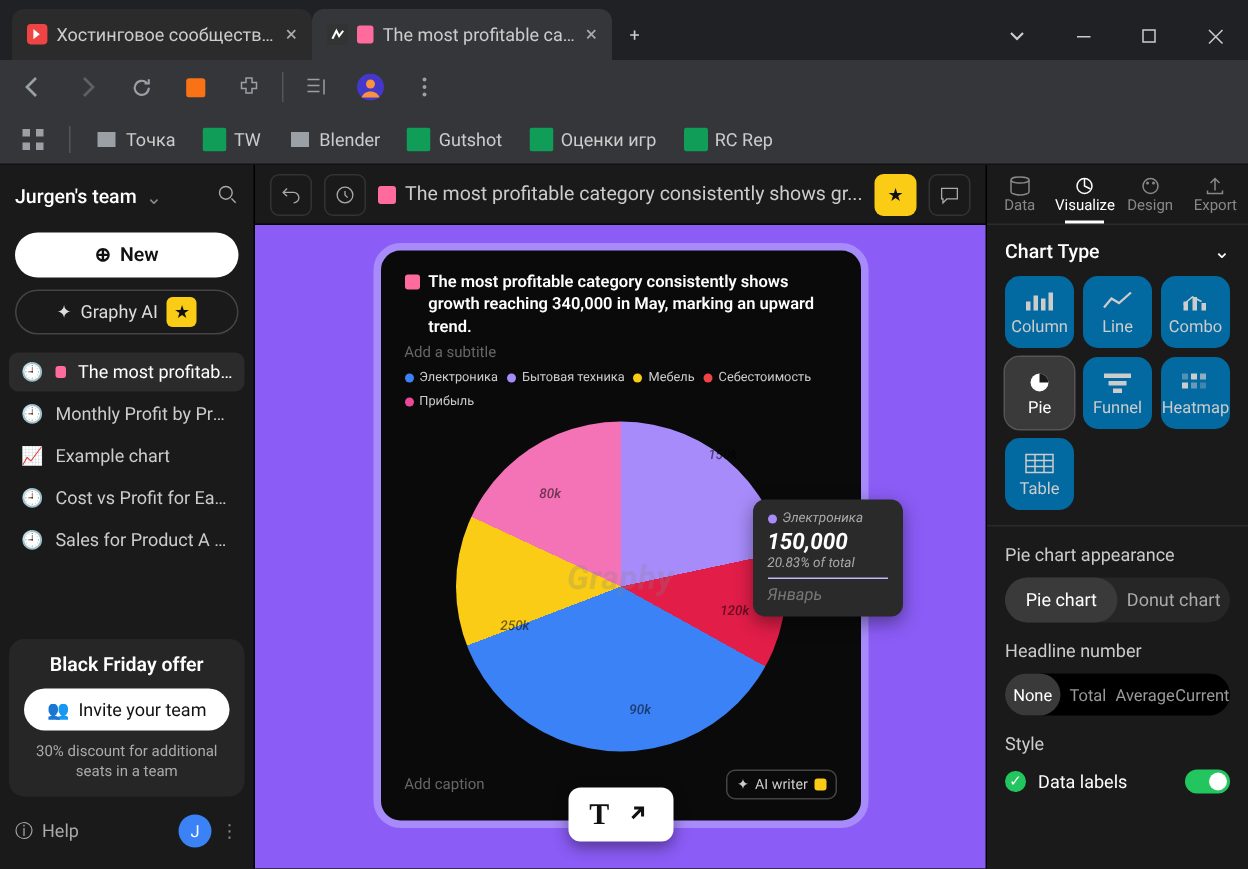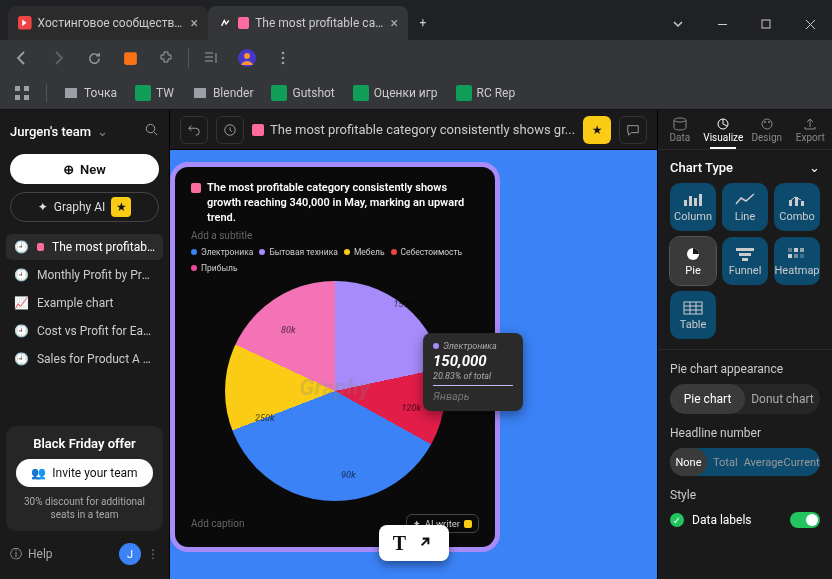--- a/index.html
+++ b/index.html
@@ -43,21 +43,21 @@
   .helprow { display: flex; align-items: center; gap: 6px; padding: 6px 4px; color: #aaa; font-size: 12px; }
   .helprow .avatar { width: 22px; height: 22px; border-radius: 50%; background: #3b82f6; color: #fff; display: inline-flex; align-items: center; justify-content: center; margin-left: auto; font-size: 11px; }
 
   
   .main { flex: 1; display: flex; flex-direction: column; }
   .topbar { height: 40px; display: flex; align-items: center; gap: 8px; padding: 14px 10px; background: #1a1a1a; border-bottom: 1px solid #000; }
   .docchip { flex: 1; display: flex; align-items: center; gap: 6px; color: #ccc; overflow: hidden; font-size: 13px; }
   .docchip span.title { white-space: nowrap; overflow: hidden; text-overflow: ellipsis; }
   .iconbtn { width: 28px; height: 28px; border-radius: 6px; display: flex; align-items: center; justify-content: center; border: 1px solid #333; color: #aaa; }
   .iconbtn.star { background: #facc15; color: #111; border: none; }
-  .canvaswrap { flex: 1; background: #3b82f6; display: flex; align-items: flex-start; padding: 14px 0; position: relative; }
+  .canvaswrap { flex: 1; background: #8b5cf6; display: flex; align-items: flex-start; justify-content: center; padding: 14px 0; position: relative; }
 
   .card { width: 330px; height: 390px; background: #0a0a0a; border: 5px solid #a78bfa; border-radius: 18px; padding: 14px 16px; position: relative; display: flex; flex-direction: column; margin-top: -2px; }
   .cardtitle { font-size: 11px; font-weight: 600; color: #fff; line-height: 1.35; display: flex; gap: 6px; }
   .cardtitle .sq { width: 10px; height: 10px; background: #ff6b9d; border-radius: 2px; margin-top: 2px; flex: none; }
   .subtitle { font-size: 10px; color: #666; margin: 4px 0 6px; }
   .legend { display: flex; gap: 6px; flex-wrap: wrap; }
   .legenditem { display: flex; align-items: center; gap: 4px; font-size: 8.5px; color: #ccc; }
   .dot { width: 6px; height: 6px; border-radius: 50%; }
   .piewrap { flex: 1; position: relative; display: flex; align-items: center; justify-content: center; font-style: italic; }
   .pie { width: 220px; height: 220px; border-radius: 50%; position: relative; }
@@ -76,28 +76,28 @@
 
   
   .rpanel { width: 230px; background: #1a1a1a; border-left: 1px solid #000; display: flex; flex-direction: column; }
   .rtabs { display: flex; height: 40px; border-bottom: 1px solid #2a2a2a; }
   .rtab { flex: 1; display: flex; flex-direction: column; align-items: center; justify-content: center; gap: 1px; font-size: 10px; color: #888; position: relative; }
   .rtab.active { color: #fff; }
   .rtab.active::after { content:''; position:absolute; bottom:0; left:20%; right:20%; height:2px; background:#fff; }
   .section { padding: 10px 12px; border-bottom: 1px solid #2a2a2a; }
   .secheader { display: flex; align-items: center; justify-content: space-between; color: #fff; font-size: 13px; font-weight: 500; margin-bottom: 8px; }
   .grid3 { display: grid; grid-template-columns: repeat(3, 1fr); gap: 6px; }
-  .ctype { background: #0c4a6e; border-radius: 10px; height: 48px; display: flex; flex-direction: column; align-items: center; justify-content: center; gap: 2px; color: #ccc; font-size: 11px; }
+  .ctype { background: #0369a1; border-radius: 10px; height: 48px; display: flex; flex-direction: column; align-items: center; justify-content: center; gap: 2px; color: #ccc; font-size: 11px; }
   .ctype.active { background: #3a3a3a; color: #fff; outline: 1px solid #555; }
   .ctype svg { width: 22px; height: 16px; }
   .sublabel { font-size: 12px; color: #ccc; margin: 2px 0 8px; }
   .segment { background: #262626; border-radius: 18px; display: flex; height: 30px; }
   .seg { flex: 1; display: flex; align-items: center; justify-content: center; font-size: 12px; color: #aaa; border-radius: 18px; }
   .seg.active { background: #3a3a3a; color: #fff; }
-  .seg4 { display: flex; gap: 0; background: #0c4a6e; border-radius: 18px; height: 28px; }
+  .seg4 { display: flex; gap: 0; background: #000000; border-radius: 18px; height: 28px; }
   .seg4 .s { flex: 1; display: flex; align-items:center; justify-content:center; font-size: 11px; color:#999; border-radius:18px; }
   .seg4 .s.active { background:#3a3a3a; color:#fff; }
   .togglerow { display:flex; align-items:center; gap:8px; padding: 2px 0; font-size:12px; color:#fff; }
   .switch { width: 30px; height: 16px; background:#22c55e; border-radius: 10px; position: relative; margin-left:auto; }
   .switch::after { content:''; position:absolute; right:2px; top:2px; width:12px; height:12px; background:#fff; border-radius:50%; }
   .check { width:14px; height:14px; border-radius:50%; background:#22c55e; display:inline-flex; align-items:center; justify-content:center; color:#fff; font-size:10px; }
   .ellipsis { white-space: nowrap; overflow: hidden; text-overflow: ellipsis; }
 </style>
 </head>
 <body>

